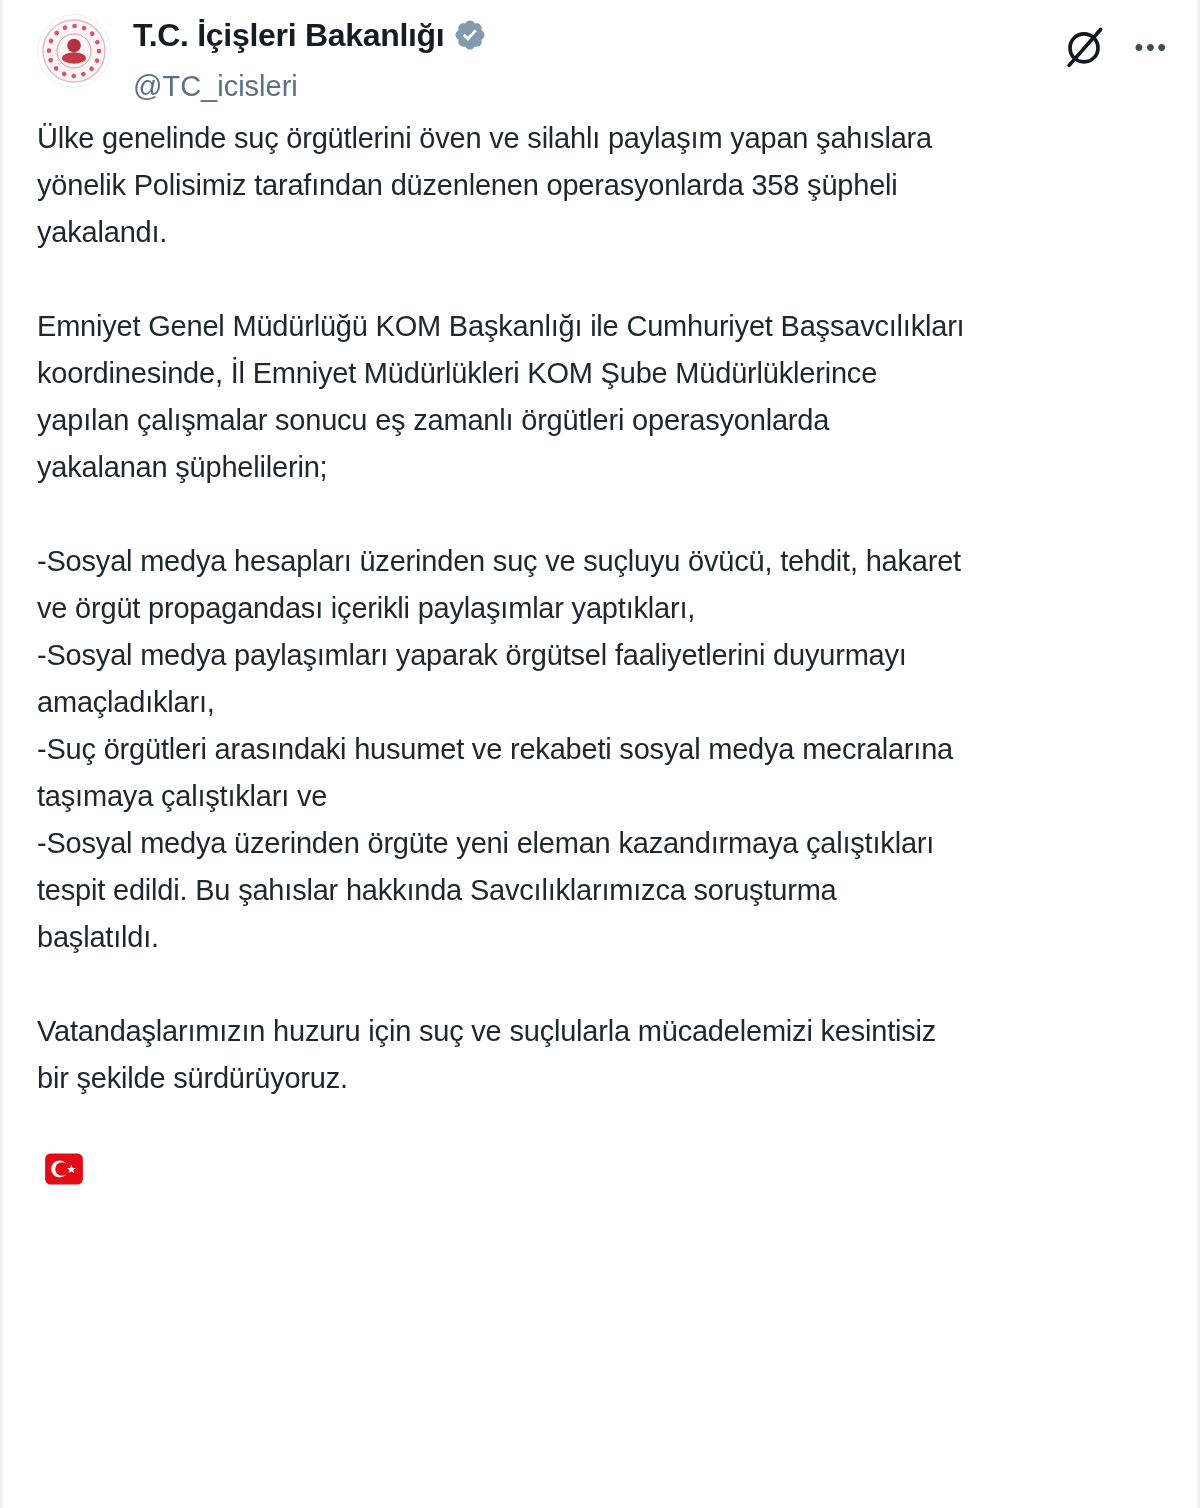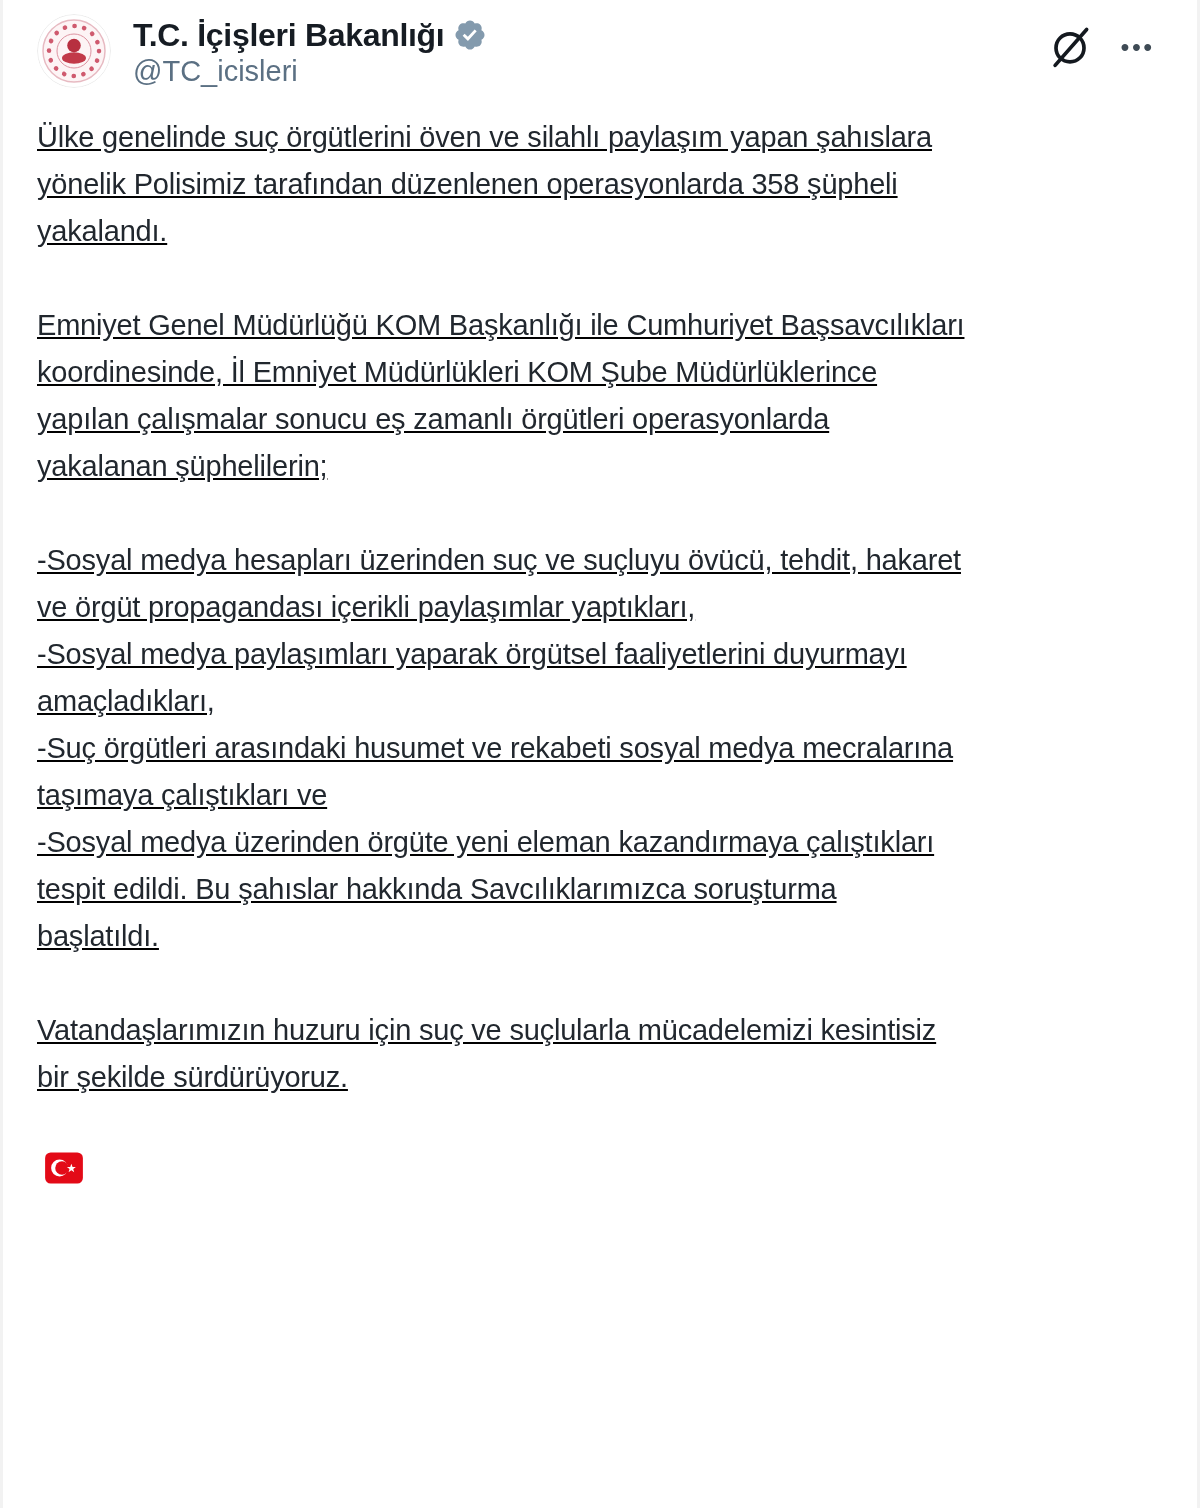--- a/index.html
+++ b/index.html
@@ -8,50 +8,50 @@
     width: 1200px; height: 1508px;
     background: #ffffff;
     font-family: "Liberation Sans", sans-serif;
     overflow: hidden;
   }
   .post {
     width: 1200px; height: 1508px;
     background: #ffffff;
     border-left: 3px solid #f2f2f2;
     border-right: 3px solid #f2f2f2;
-    padding: 14px 40px 0 34px;
+    padding: 14px 26px 0 34px;
   }
   
   .header { display: flex; align-items: flex-start; }
   .avatar {
     width: 74px; height: 74px; flex: 0 0 74px;
     border-radius: 50%;
     overflow: hidden;
     cursor: pointer;
   }
   .id-block { flex: 1 1 auto; margin-left: 22px; padding-top: 2px; min-width: 0; }
   .name-row { display: flex; align-items: center; }
   .display-name {
     font-size: 32px; font-weight: 700; color: #161c23;
     line-height: 38px; letter-spacing: -0.3px;
     cursor: pointer;
   }
   .badge { width: 34px; height: 34px; margin-left: 9px; display: inline-block; }
   .handle {
-    font-size: 29px; color: #5b7083; line-height: 34px; margin-top: 0;
+    font-size: 29px; color: #5b7083; line-height: 34px; margin-top: 15px;
     cursor: pointer;
   }
   .actions { display: flex; align-items: center; gap: 30px; padding-top: 12px; margin-right: 2px; }
   .grok-btn { width: 42px; height: 42px; cursor: pointer; }
   .more-btn {
     font-size: 24px; letter-spacing: 3px; color: #3f4b55; font-weight: 700;
     cursor: pointer; line-height: 20px; user-select: none;
   }
   
-  .body-text { margin-top: 26px; text-decoration: underline; }
+  .body-text { margin-top: 12px; }
   .para {
     margin: 0 0 47px 0;
     font-size: 29px; line-height: 47px;
     color: #21272e;
     white-space: pre-line;
     letter-spacing: -0.2px;
   }
   .hashtag-line { display: flex; align-items: center; margin-bottom: 0; }
   .hashtag {
     color: #55a0dd; text-decoration: none; cursor: pointer;

